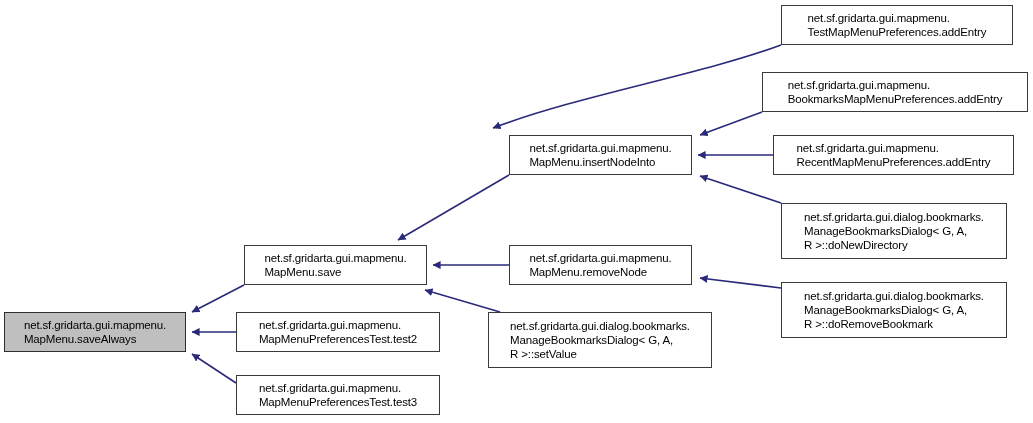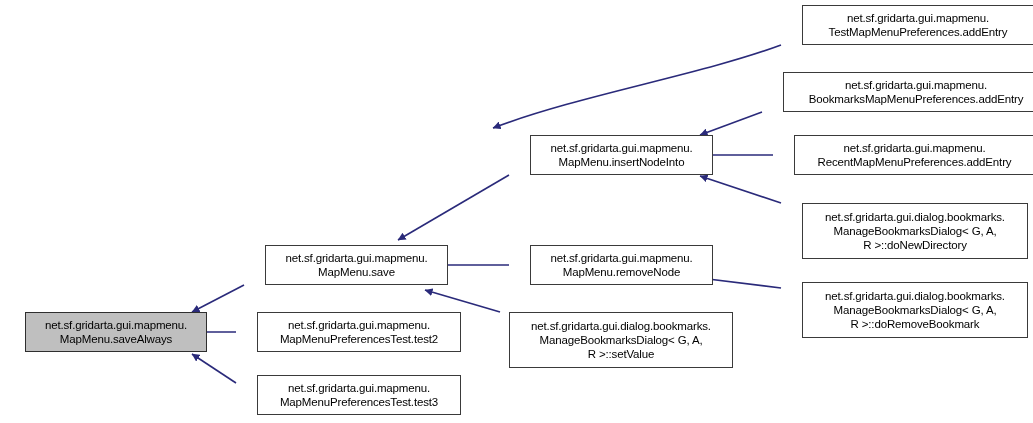--- a/index.html
+++ b/index.html
@@ -25,27 +25,25 @@
   }
   .node {
     position: absolute;
     box-sizing: border-box;
     border: 1px solid #3a3a3a;
     background: #ffffff;
     color: #000000;
     display: flex;
     align-items: center;
     justify-content: center;
-    text-align: center;
     font-size: 11.5px;
     line-height: 14px;
     letter-spacing: -0.15px;
     white-space: pre-line;
     z-index: 2;
-    margin-left: 21px;
   }
   .node.highlight {
     background: #bfbfbf;
     border: 1px solid #2e2e2e;
   }
   .node .label {
     display: block;
     padding: 0 4px;
     white-space: pre-line;
   }

